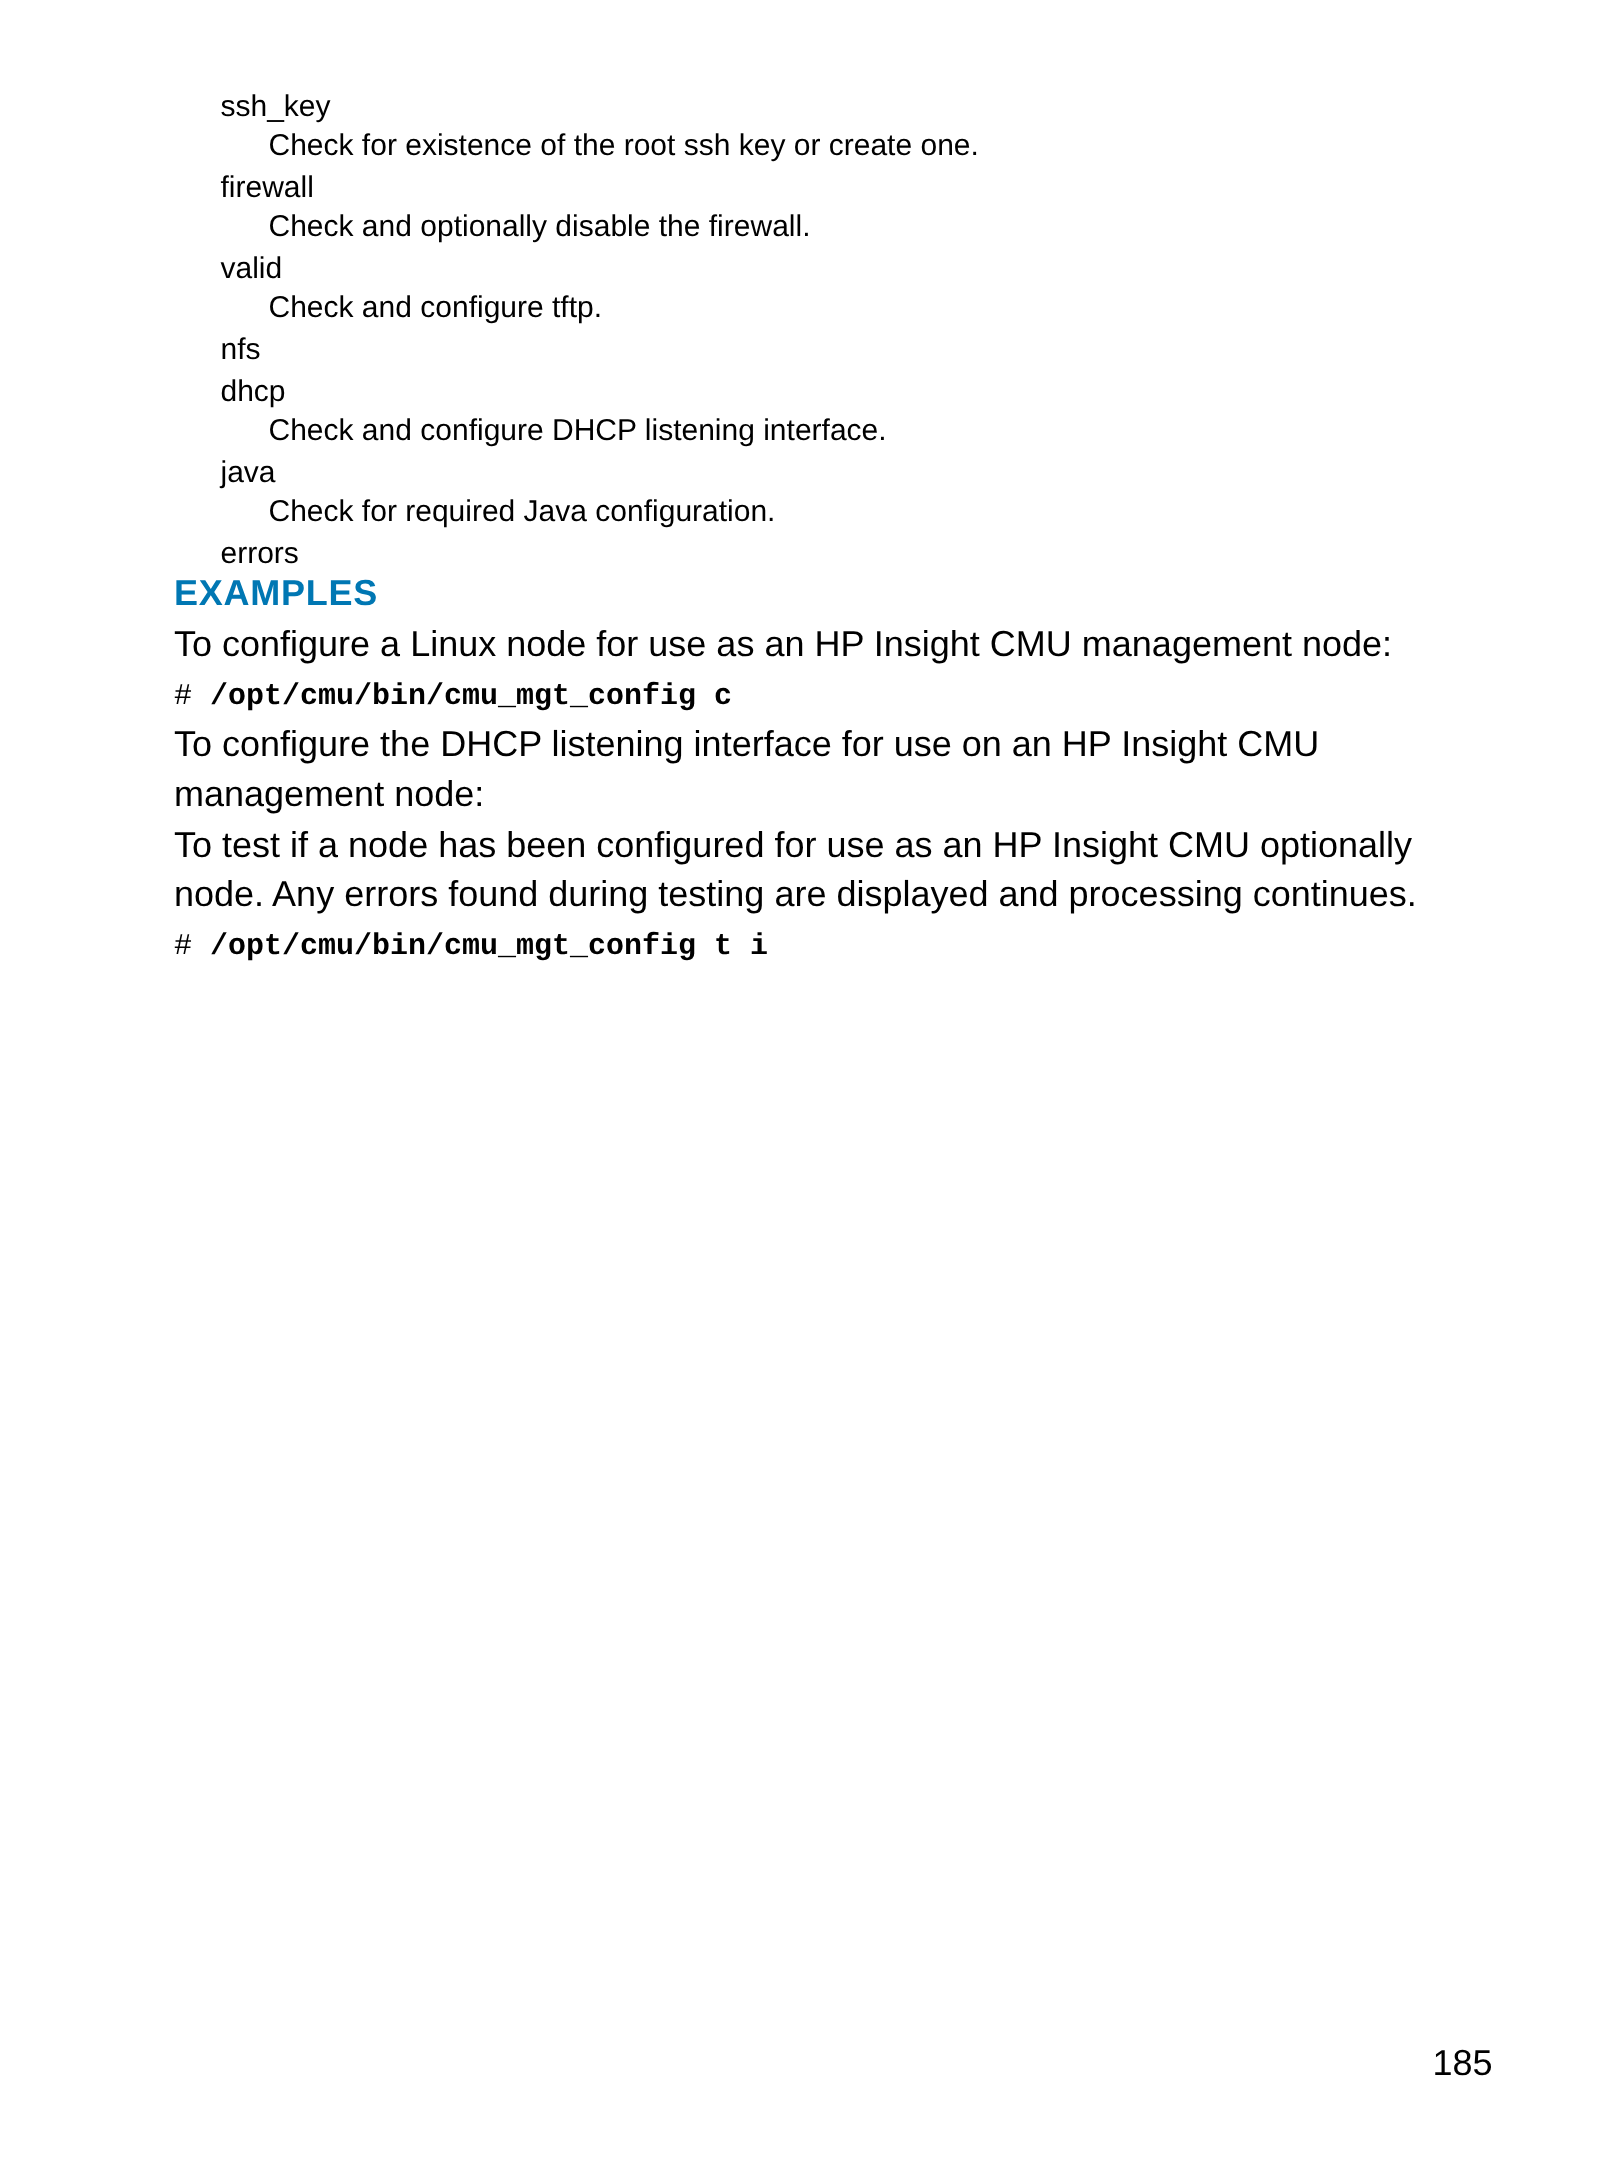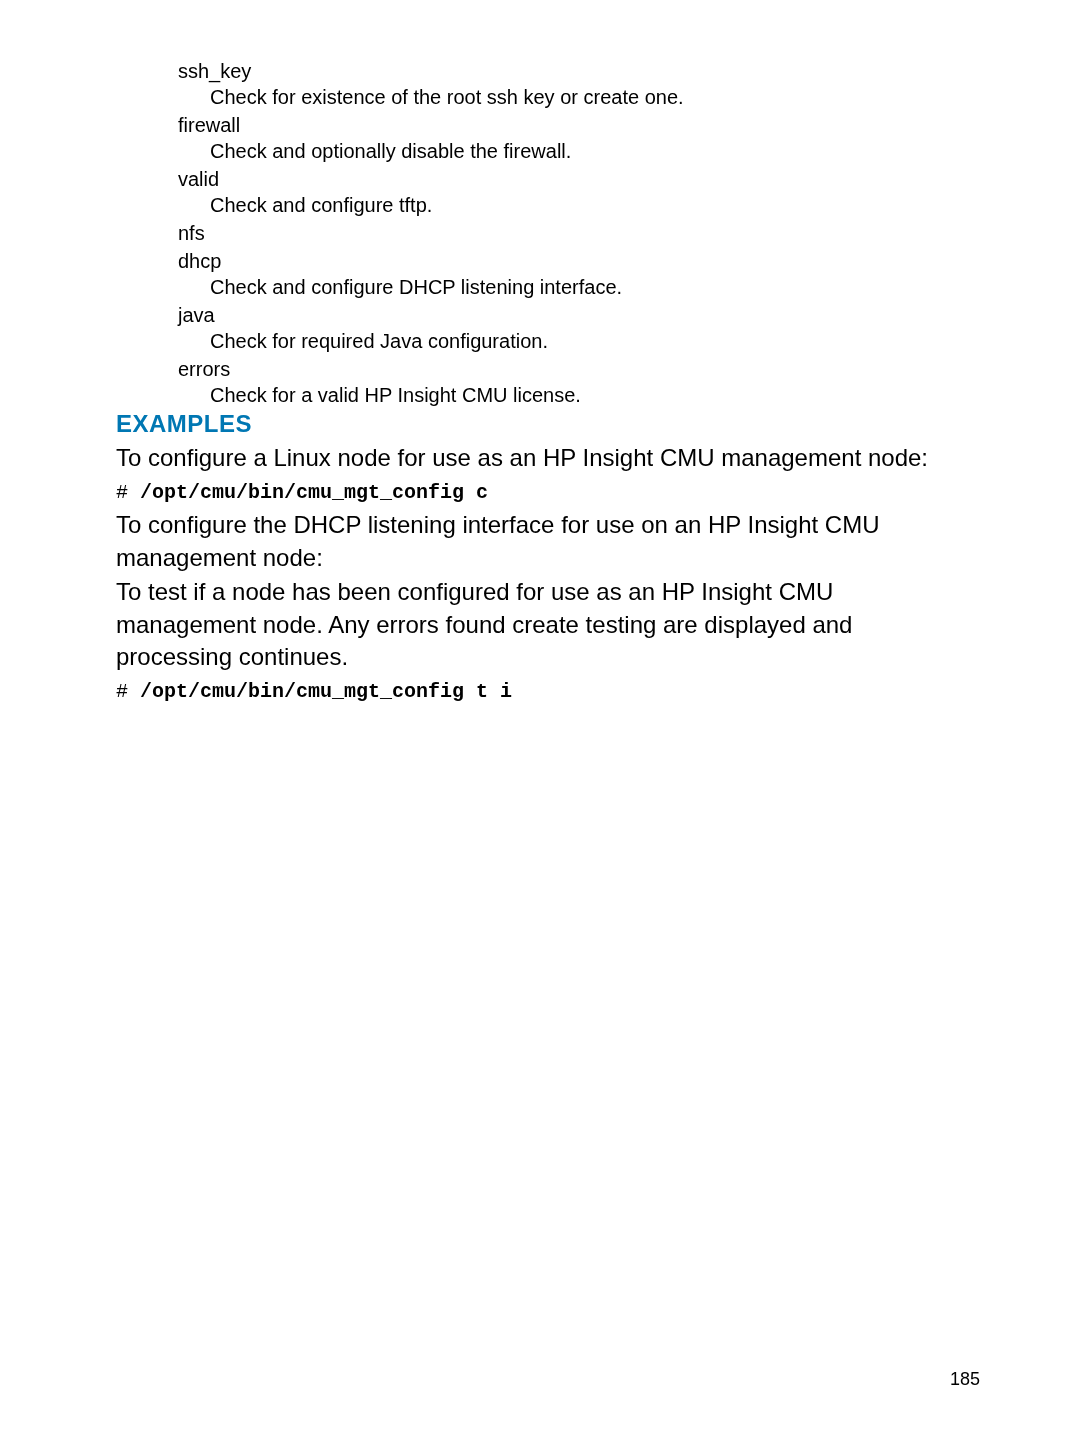--- a/index.html
+++ b/index.html
@@ -10,21 +10,21 @@
     font-family: Futura, "Century Gothic", "Trebuchet MS", Arial, sans-serif;
     font-size: 20px;
     color: #000;
     position: relative;
     font-weight: 300;
   }
   .content {
     padding: 56px 116px 0 116px;
   }
   .dl-block {
-    margin-left: 62px;
+    margin-left: 31px;
   }
   .dt {
     font-size: 20px;
     line-height: 1.3;
     margin-top: 2px;
   }
   .dd {
     font-size: 20px;
     line-height: 1.3;
     margin-left: 32px;
@@ -51,54 +51,53 @@
     margin-bottom: 2px;
     font-family: "Courier New", Courier, monospace;
   }
   .cmd-bold {
     font-weight: 700;
     font-family: "Courier New", Courier, monospace;
   }
   .page-num {
     position: absolute;
     bottom: 48px;
-    right: 100px;
-    font-size: 18px;
+    right: 85px;
+    font-size: 24px;
   }
 </style>
 </head>
 <body>
 
 <div class="content">
 
   <div class="dl-block">
     <div class="dt">ssh_key</div>
     <div class="dd">Check for existence of the root ssh key or create one.</div>
     <div class="dt">firewall</div>
     <div class="dd">Check and optionally disable the firewall.</div>
     <div class="dt">valid</div>
     <div class="dd">Check and configure tftp.</div>
     <div class="dt">nfs</div>
     <div class="dt">dhcp</div>
     <div class="dd">Check and configure DHCP listening interface.</div>
     <div class="dt">java</div>
     <div class="dd">Check for required Java configuration.</div>
     <div class="dt">errors</div>
-    <div class="dd">Check for a valid HP Insight CMU license.</div>
   </div>
 
   <div class="section-heading">EXAMPLES</div>
 
   <div class="para">To configure a Linux node for use as an HP Insight CMU management node:</div>
   <div class="cmd-line">
     <span># </span><span class="cmd-bold">/opt/cmu/bin/cmu_mgt_config c</span>
   </div>
 
   <div class="para">To configure the DHCP listening interface for use on an HP Insight CMU management node:</div>
 
-  <div class="para">To test if a node has been configured for use as an HP Insight CMU management node. Any errors found create testing are displayed and processing continues.</div>
+  <div class="para">To test if a node has been configured for use as an HP Insight CMU optionally node. Any errors found during testing are displayed and processing continues.</div>
   <div class="cmd-line">
     <span># </span><span class="cmd-bold">/opt/cmu/bin/cmu_mgt_config t i</span>
   </div>
 
 </div>
 
 <div class="page-num">185</div>
 
 </body></html>

